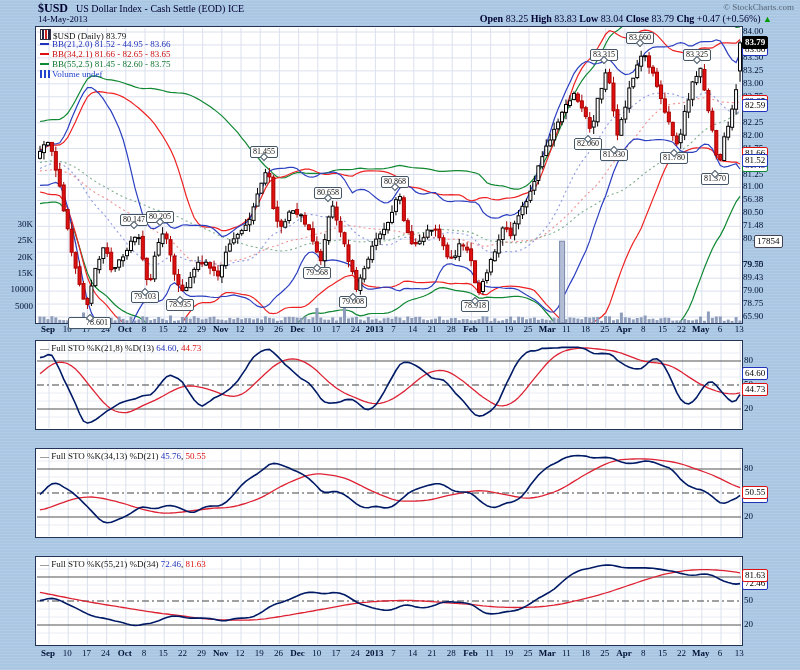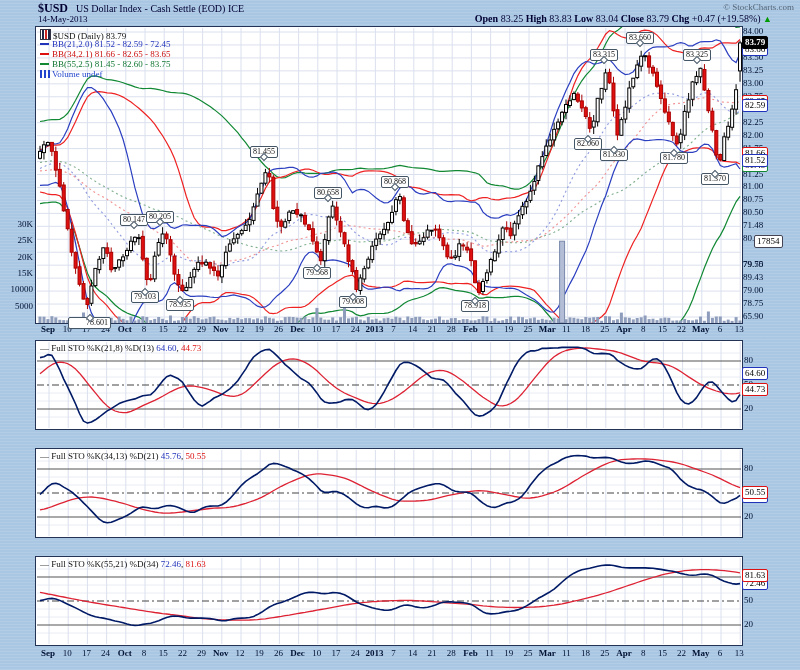--- a/index.html
+++ b/index.html
@@ -48,21 +48,21 @@
     <span class="hdr-quote">
       <b>Open</b>
       <span>83.25</span>
       <b>High</b>
       <span>83.83</span>
       <b>Low</b>
       <span>83.04</span>
       <b>Close</b>
       <span>83.79</span>
       <b>Chg</b>
-      <span>+0.47 (+19.58%)</span>
+      <span>+0.47 (+0.56%)</span>
       <span class="chg-arrow">▲</span>
     </span>
   </div>
 
   <div class="frame" id="f-main" style="top:26px;width:706px;height:296px">
     <svg id="svg-main" width="706" height="296">
         <line x1="1" y1="5" x2="705" y2="5" stroke="#dbe0ee" stroke-width="1"></line>
         <line x1="1" y1="17.954545454545453" x2="705" y2="17.954545454545453" stroke="#dbe0ee" stroke-width="1"></line>
         <line x1="1" y1="30.90909090909091" x2="705" y2="30.90909090909091" stroke="#dbe0ee" stroke-width="1"></line>
         <line x1="1" y1="43.86363636363637" x2="705" y2="43.86363636363637" stroke="#dbe0ee" stroke-width="1"></line>
@@ -661,21 +661,21 @@
         <rect x="690.67" y="99.3" width="3" height="10.9" fill="#ffffff" stroke="#000000" stroke-width="1"></rect>
         <line x1="696.125" y1="77.83496101258076" x2="696.125" y2="103.49149920285203" stroke="#000000" stroke-width="1"></line>
         <rect x="694.625" y="82.1" width="3" height="18.2" fill="#ffffff" stroke="#000000" stroke-width="1"></rect>
         <line x1="700.08" y1="57.20142163083772" x2="700.08" y2="87.75646048426424" stroke="#000000" stroke-width="1"></line>
         <rect x="698.58" y="62.7" width="3" height="19.5" fill="#ffffff" stroke="#000000" stroke-width="1"></rect>
         <line x1="704.035" y1="13.809090909090997" x2="704.035" y2="54.74545454545422" stroke="#000000" stroke-width="1"></line>
         <rect x="702.535" y="15.9" width="3" height="28.0" fill="#ffffff" stroke="#000000" stroke-width="1"></rect>
       </svg>
     <div class="lg" id="lg-main">
         <div class="row"><span class="ic-chart"></span><span style="color: rgb(17, 17, 17);">$USD (Daily) 83.79</span></div>
-        <div class="row"><span class="sw" style="background: rgb(34, 51, 187);"></span><span style="color: rgb(34, 51, 187);">BB(21,2.0) 81.52 - 82.59 - 72.45</span></div>
+        <div class="row"><span class="sw" style="background: rgb(34, 51, 187);"></span><span style="color: rgb(34, 51, 187);">BB(21,2.0) 81.52 - 44.95 - 83.66</span></div>
         <div class="row"><span class="sw" style="background: rgb(221, 17, 17);"></span><span style="color: rgb(204, 17, 17);">BB(34,2.1) 81.66 - 82.65 - 83.65</span></div>
         <div class="row"><span class="sw" style="background: rgb(17, 136, 51);"></span><span style="color: rgb(17, 119, 51);">BB(55,2.5) 81.45 - 82.60 - 83.75</span></div>
         <div class="row"><span class="ic-vol"></span><span style="color: rgb(34, 68, 204);">Volume undef</span></div>
       </div>
   </div>
   <div id="row-axis-1">
       <div class="xaxis-lab bold" style="left: 31px; top: 324px;">Sep</div>
       <div class="xaxis-lab" style="left: 50.2px; top: 324px;">10</div>
       <div class="xaxis-lab" style="left: 69.4px; top: 324px;">17</div>
       <div class="xaxis-lab" style="left: 88.6px; top: 324px;">24</div>
@@ -926,21 +926,21 @@
       <div class="axl r" style="left: 743px; top: 65.8636px;">83.25</div>
       <div class="axl r" style="left: 743px; top: 78.8182px;">83.00</div>
       <div class="axl r" style="left: 743px; top: 91.7727px;">82.75</div>
       <div class="axl r" style="left: 743px; top: 104.727px;">82.50</div>
       <div class="axl r" style="left: 743px; top: 117.682px;">82.25</div>
       <div class="axl r" style="left: 743px; top: 130.636px;">82.00</div>
       <div class="axl r" style="left: 743px; top: 143.591px;">81.75</div>
       <div class="axl r" style="left: 743px; top: 156.545px;">81.50</div>
       <div class="axl r" style="left: 743px; top: 169.5px;">81.25</div>
       <div class="axl r" style="left: 743px; top: 182.455px;">81.00</div>
-      <div class="axl r" style="left: 743px; top: 195.409px;">80.75</div>
+      <div class="axl r" style="left: 743px; top: 195.409px;">56.38</div>
       <div class="axl r" style="left: 743px; top: 208.364px;">80.50</div>
       <div class="axl r" style="left: 743px; top: 221.318px;">71.48</div>
       <div class="axl r" style="left: 743px; top: 234.273px;">80.00</div>
       <div class="axl r" style="left: 743px; top: 260px;">79.75</div>
       <div class="axl r" style="left: 743px; top: 260.182px;">79.50</div>
       <div class="axl r" style="left: 743px; top: 273.136px;">89.43</div>
       <div class="axl r" style="left: 743px; top: 286.091px;">79.00</div>
       <div class="axl r" style="left: 743px; top: 299.045px;">78.75</div>
       <div class="axl r" style="left: 743px; top: 312px;">65.90</div>
       <div class="axl vol" style="left: 0px; top: 219.9px;">30K</div>

